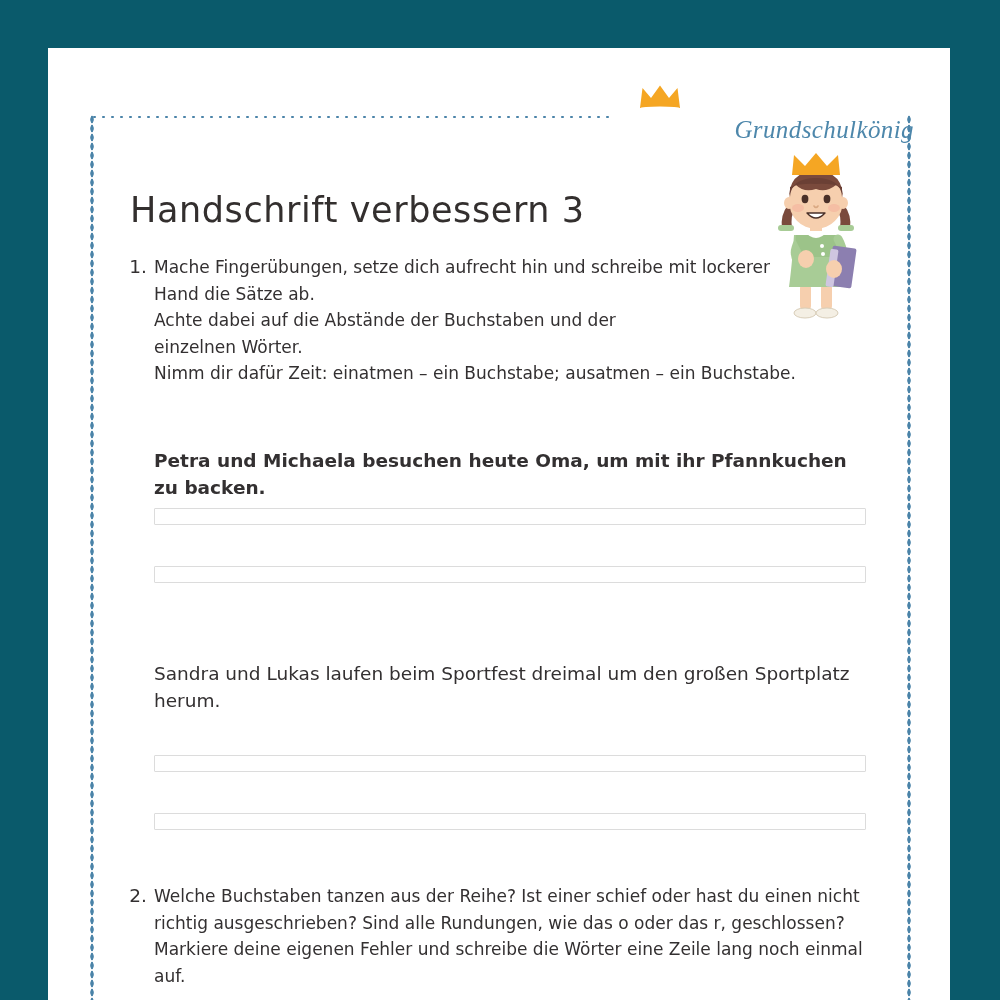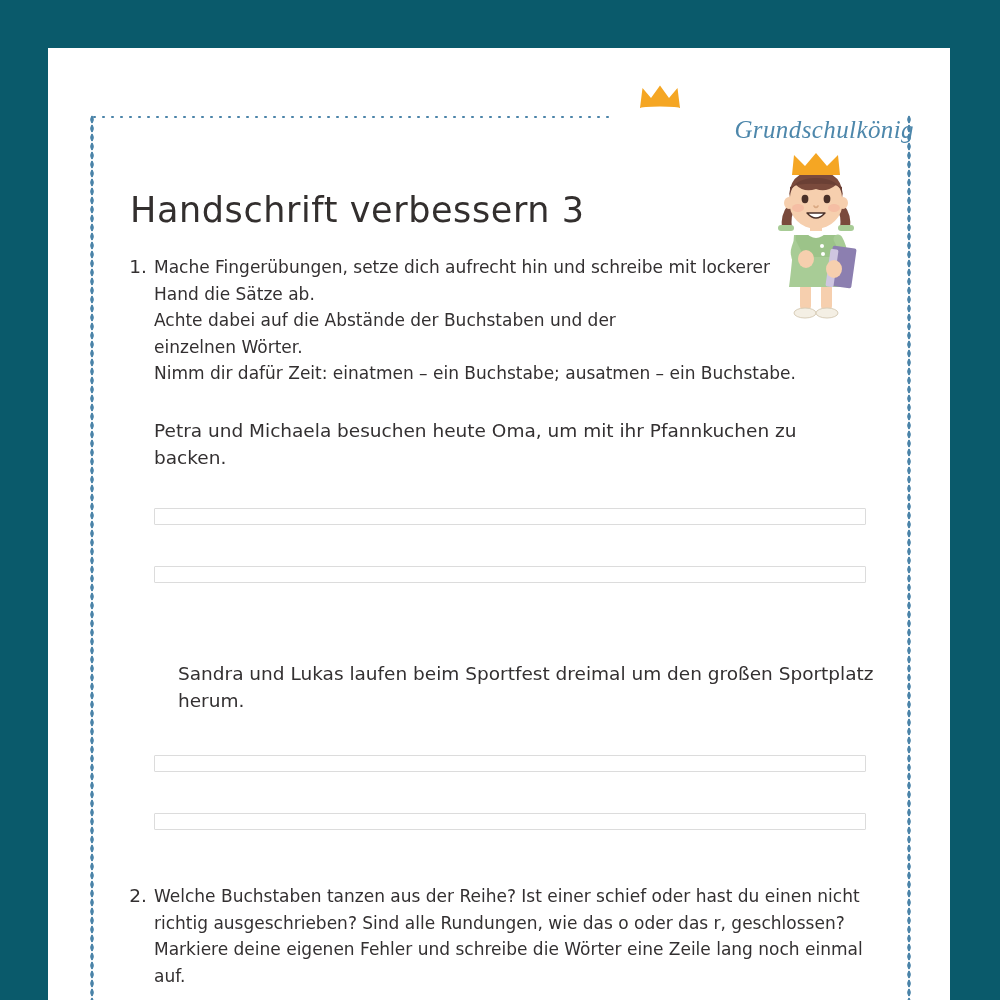--- a/index.html
+++ b/index.html
@@ -134,22 +134,22 @@
 
   .sentence {
     position: absolute;
     left: 106px;
     width: 720px;
     font-family: "DejaVu Sans", sans-serif;
     font-size: 18.5px;
     color: #333031;
     line-height: 26.5px;
   }
-  #sentence-1 { top: 370px; }
-  #sentence-2 { top: 613px; margin-left: 24px; }
+  #sentence-1 { top: 400px; font-weight: bold; }
+  #sentence-2 { top: 613px; }
 
   .writing-line {
     position: absolute;
     left: 106px;
     width: 712px;
     height: 17px;
     border: 1px solid #dcdcdc;
     background: #ffffff;
     border-radius: 1px;
   }

